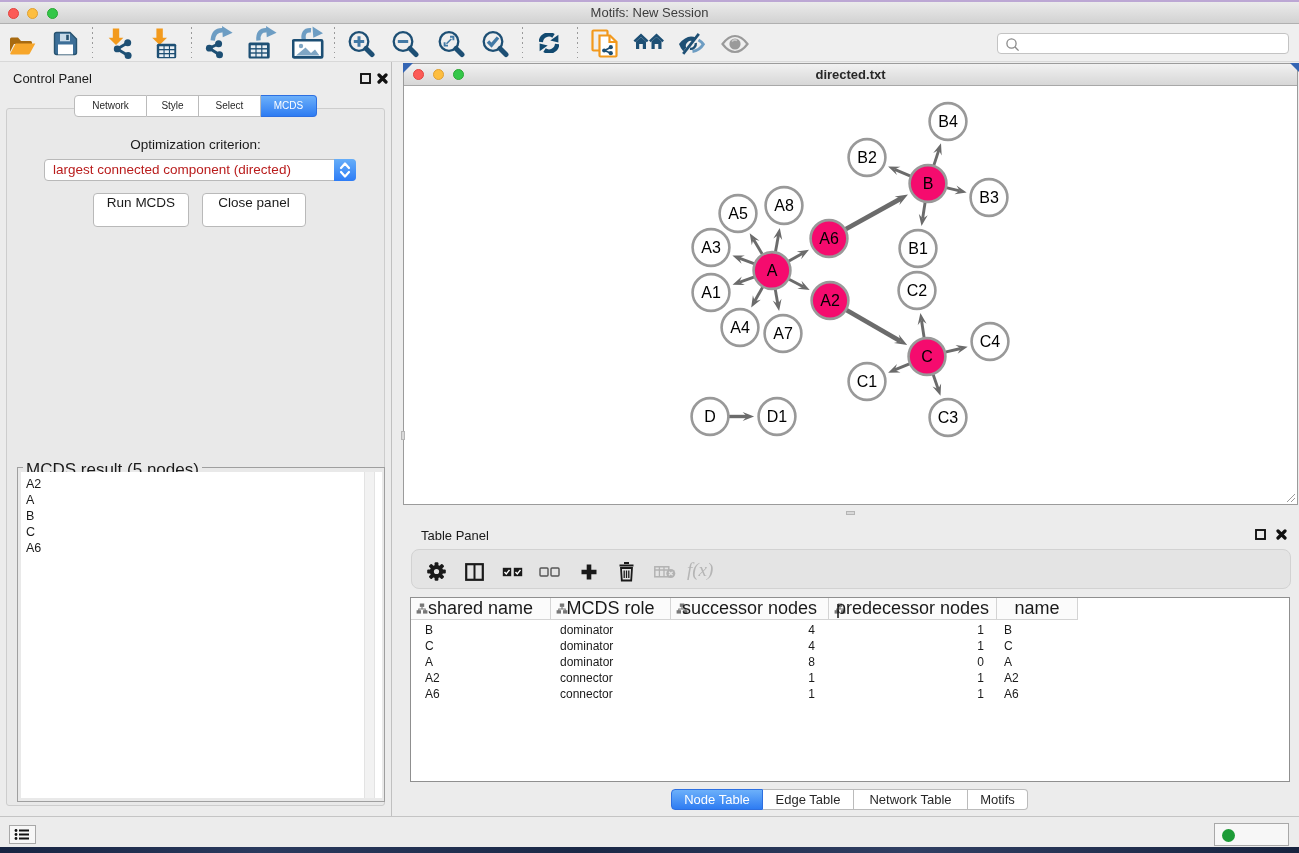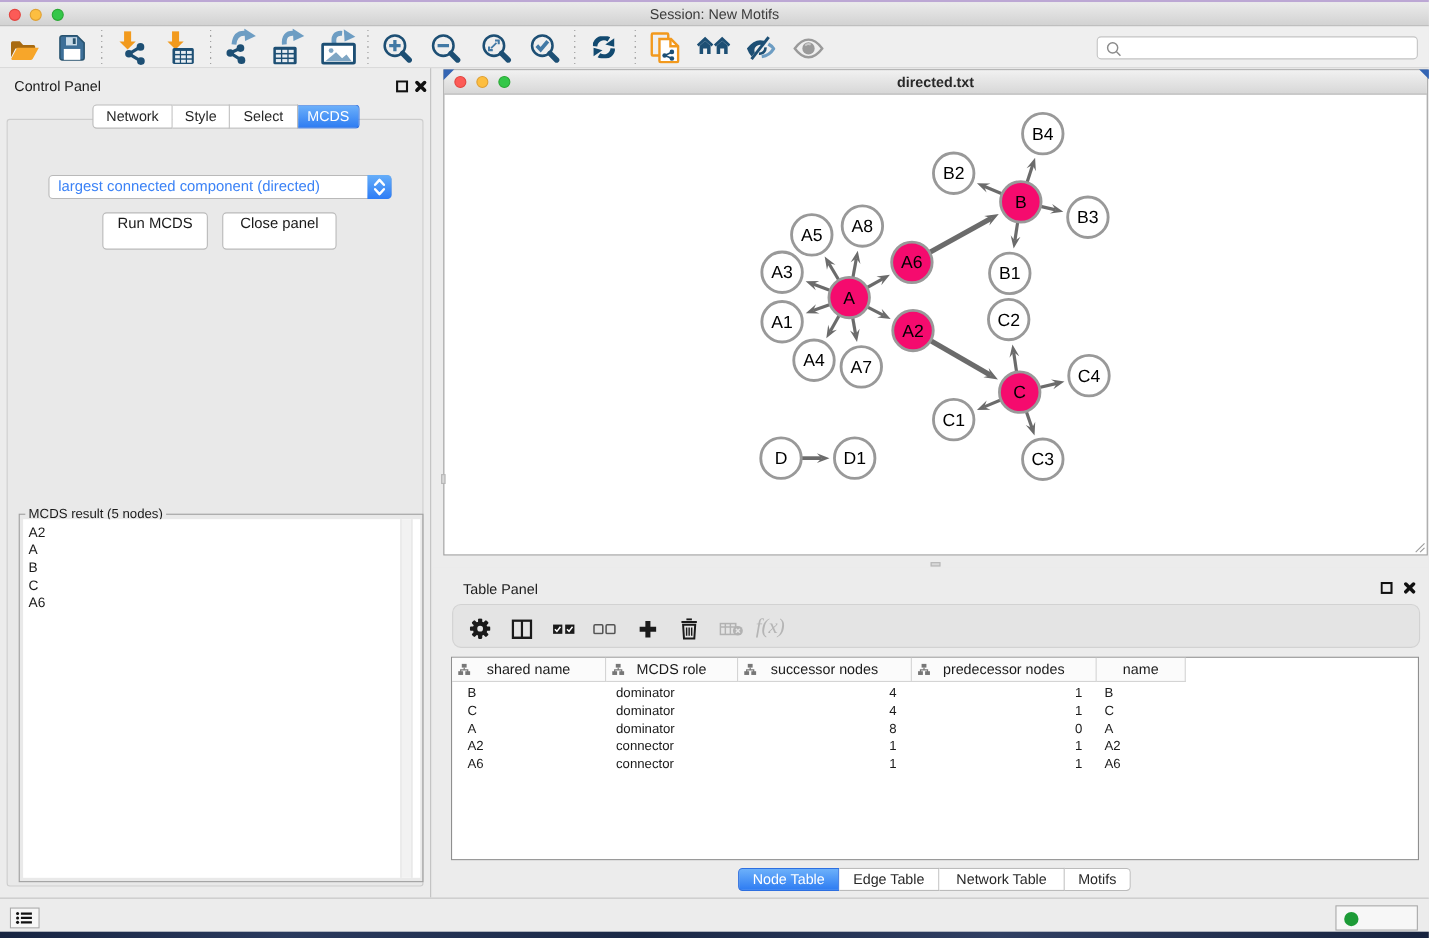--- a/index.html
+++ b/index.html
@@ -21,59 +21,59 @@
 #toolbar { left:0; top:24px; width:1299px; height:38px; background:#efefef; border-bottom:1px solid #d8d8d8; }
 .sep { top:3px; height:32px; width:1px;
   background-image:repeating-linear-gradient(#9a9a9a 0 1.5px, transparent 1.5px 5px); }
 #searchbox { left:997px; top:9px; width:292px; height:21px; background:#fff;
   border:1px solid #c3c3c3; border-radius:4px; }
 .ticon { position:absolute; top:0; }
 
 
 #cpanel { left:0; top:62px; width:392px; height:754px; background:#ececec; border-right:1px solid #c0c0c0; }
 #cpanel .hdr { left:13px; top:9px; font-size:13px; color:#1a1a1a; }
-#tabsrow { left:84px; top:33px; height:22px; display:flex; font-size:13px; color:#282828; z-index:5; }
+#tabsrow { left:74px; top:33px; height:22px; display:flex; font-size:10px; color:#282828; z-index:5; }
 .tab { background:#fff; border:1px solid #bbb; border-left:none;
   line-height:20px; text-align:center; white-space:nowrap; }
 .tab.first { border-left:1px solid #bbb; border-radius:4px 0 0 4px; }
 .tab.sel { background:linear-gradient(#6cb0fa,#2e7cf2); color:#fff; border-color:#2d6fe0; }
 #tabsrow .tab.sel { border-radius:0 4px 4px 0; }
 #cpcontent { left:6px; top:46px; width:379px; height:698px; background:#e9e9e9;
   border:1px solid #cdcdcd; border-radius:3px; }
 #optlabel { width:100%; top:28px; text-align:center; font-size:13.5px; color:#1a1a1a; }
 #dropdown { left:37px; top:50px; width:312px; height:22px; background:#fff;
-  border:1px solid #b9b9b9; border-radius:4px; font-size:13.5px; color:#3b82f6; }
+  border:1px solid #b9b9b9; border-radius:4px; font-size:13.5px; color:#b91c1c; }
 #dropdown .txt { margin-left:8px; line-height:20px; }
 #dropdown .step { position:absolute; right:-1px; top:-1px; width:22px; height:22px;
   background:linear-gradient(#66aef9,#2d7cf6); border-radius:0 4px 4px 0; }
 .pbtn { top:84px; height:34px; background:#fff; border:1px solid #b9b9b9; border-radius:4px;
   font-size:13.5px; color:#1a1a1a; text-align:center; line-height:17px; white-space:nowrap; }
 #groupbox { left:10px; top:358px; width:368px; height:335px; border:1px solid #9f9f9f; }
-#grouplabel { left:5px; top:-8px; background:#e9e9e9; padding:0 3px; font-size:12px; color:#1a1a1a; }
+#grouplabel { left:5px; top:-8px; background:#e9e9e9; padding:0 3px; font-size:17px; color:#1a1a1a; }
 #mcdslist { left:3px; top:4px; width:361px; height:326px; background:#fff; font-size:12.5px; color:#1a1a1a; padding-top:4px; }
 #mcdslist .sb { position:absolute; right:7px; top:0; width:11px; height:100%; background:#f2f2f2;
   border-left:1px solid #e3e3e3; border-right:1px solid #e3e3e3; }
 #mcdslist div.item { margin-left:5px; line-height:16px; } 
 
 
 #gwin { left:403px; top:63px; width:895px; height:442px; background:#fff;
   border:1px solid #9b9b9b; }
 #gtitle { left:0; top:0; width:100%; height:22px; background:linear-gradient(#f1f1f1,#d7d7d7);
   border-bottom:1px solid #a8a8a8; }
 #gtitle .title { width:100%; text-align:center; font-size:13px; color:#282828; line-height:21px; font-weight:bold; }
 .grip { stroke:#9a9a9a; stroke-width:1; }
 
 
 #tpanel { left:393px; top:516px; width:906px; height:300px; background:#ececec; }
 #tpanel .hdr { left:28px; top:12px; font-size:13px; color:#1a1a1a; }
 #ttoolbar { left:18px; top:33px; width:1270px; height:40px; background:#e4e4e4;
   border:1px solid #d2d2d2; border-radius:8px; max-width:880px; }
 #ttable { left:17px; top:81px; width:880px; height:185px; background:#fff; border:1px solid #8f8f8f; }
 #thead { left:0; top:0; height:22px; background:#fbfbfb;
-  display:flex; font-size:13px; color:#1a1a1a; }
+  display:flex; font-size:18px; color:#1a1a1a; }
 #thead .col { border-right:1px solid #d4d4d4; border-bottom:1px solid #d4d4d4; position:relative; }
 #thead .col span { position:absolute; width:100%; text-align:center; line-height:21px; }
 .hicon { position:absolute; left:5px; top:5px; }
 .trow { position:absolute; font-size:12px; color:#1a1a1a; height:16px; line-height:16px; white-space:pre; }
 .num { text-align:right; }
 
 #btabs { left:278px; top:273px; height:21px; display:flex; font-size:13px; color:#282828; }
 #btabs .tab { line-height:19px; }
 #btabs .tab.sel { border-radius:4px 0 0 4px; border-left:1px solid #2d6fe0;text-align:center; }
 #btabs .tab.last { border-radius:0 4px 4px 0; }
@@ -87,21 +87,21 @@
 #bottomstrip { left:0; top:847px; width:1299px; height:6px;
   background:linear-gradient(90deg,#172442,#2a3a5e 20%,#1a2846 45%,#303f63 70%,#17233f); }
 </style>
 </head>
 <body>
 <div class="abs" id="topline"></div>
 <div class="abs" id="titlebar">
   <div class="abs tl r" style="left:8px; top:6px;"></div>
   <div class="abs tl y" style="left:27px; top:6px;"></div>
   <div class="abs tl g" style="left:47px; top:6px;"></div>
-  <div class="title">Session: New Motifs</div>
+  <div class="title">Motifs: New Session</div>
 </div>
 <div class="abs" id="toolbar">
   <div class="abs sep" style="left:92px;"></div>
   <div class="abs sep" style="left:191px;"></div>
   <div class="abs sep" style="left:334px;"></div>
   <div class="abs sep" style="left:522px;"></div>
   <div class="abs sep" style="left:577px;"></div>
   <svg class="ticon" style="left:8px; top:7px;" width="28" height="28" viewBox="0 0 28 28">
       <path d="M2 21 V8 a1.5 1.5 0 0 1 1.5-1.5 H10 l3 3.5 h9.5 a1.5 1.5 0 0 1 1.5 1.5 V13 H6 Z" fill="#a86a10"></path>
       <path d="M2.2 22.5 L7.6 12.5 H27.3 L21.8 22.5 a1.8 1.8 0 0 1 -1.6 1 H3.2 a1 1 0 0 1 -1 -1 Z" fill="#f7a62a"></path>
@@ -243,20 +243,21 @@
     <rect x="1" y="1" width="9" height="9" fill="none" stroke="#111" stroke-width="1.9"></rect>
     <path d="M19 2 L26 9 M26 2 L19 9" stroke="#111" stroke-width="3.2" stroke-linecap="round"></path>
   </svg>
   <div id="tabsrow" class="abs">
     <div class="tab first" style="width:73px;">Network</div>
     <div class="tab" style="width:52px;">Style</div>
     <div class="tab" style="width:62px;">Select</div>
     <div class="tab sel" style="width:56px;">MCDS</div>
   </div>
   <div class="abs" id="cpcontent">
+    <div class="abs" id="optlabel">Optimization criterion:</div>
     <div class="abs" id="dropdown">
         <div class="txt">largest connected component (directed)</div>
       <div class="step"><svg width="22" height="22" viewBox="0 0 22 22">
         <path d="M7 9 L11 4.5 L15 9" fill="none" stroke="#fff" stroke-width="2.2" stroke-linecap="round" stroke-linejoin="round"></path>
         <path d="M7 13 L11 17.5 L15 13" fill="none" stroke="#fff" stroke-width="2.2" stroke-linecap="round" stroke-linejoin="round"></path>
       </svg></div>
     </div>
     <div class="abs pbtn" style="left:86px; width:96px;">Run MCDS</div>
     <div class="abs pbtn" style="left:195px; width:104px;">Close panel</div>
     <div class="abs" id="groupbox">

